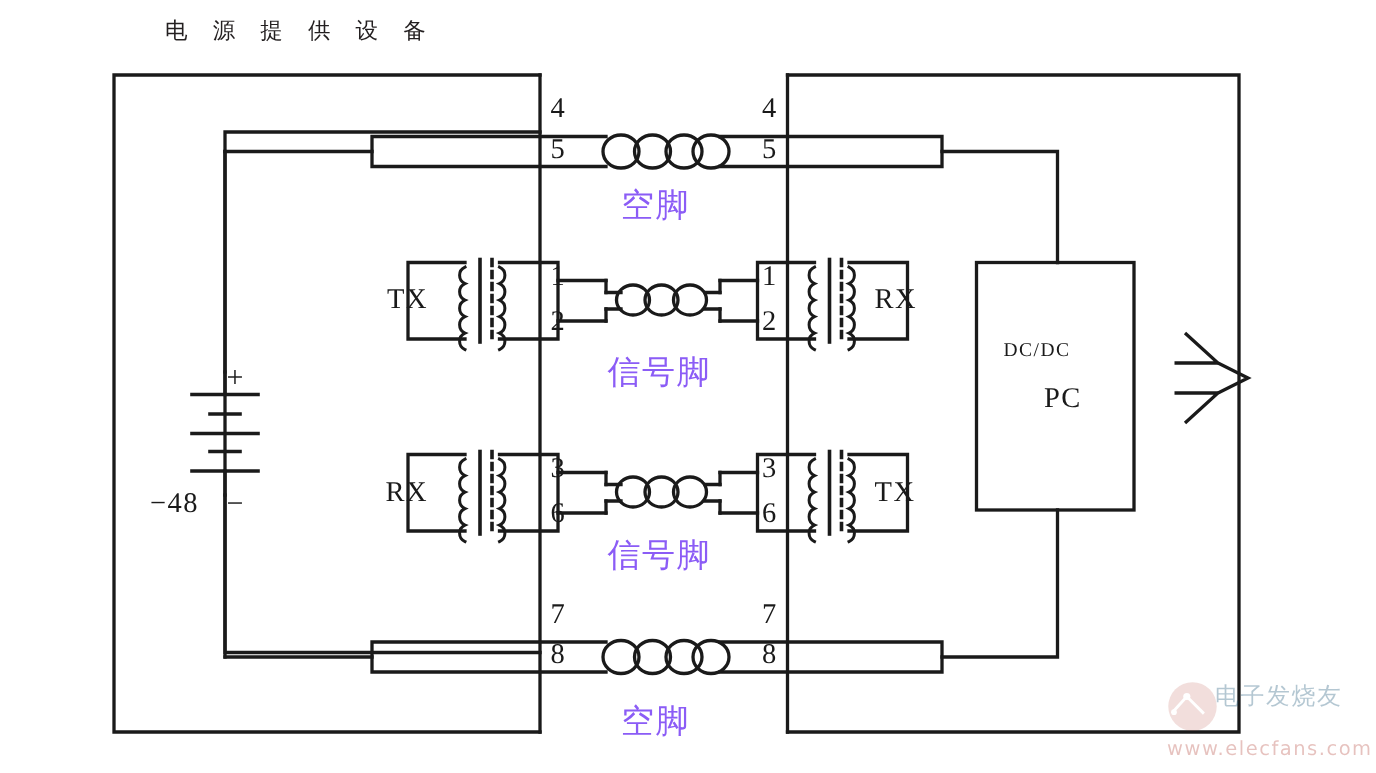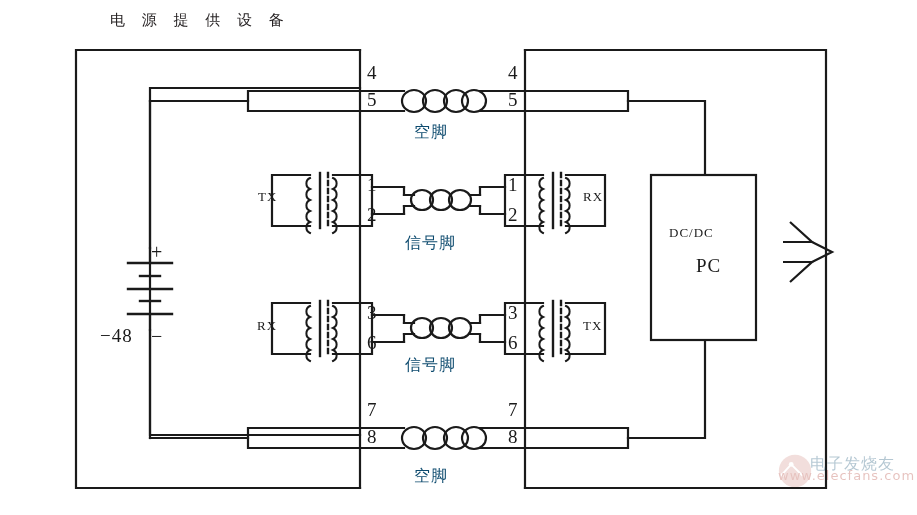--- a/index.html
+++ b/index.html
@@ -27,41 +27,41 @@
     color: #231f20;
     letter-spacing: 6px;
     white-space: nowrap;
   }
   #title-left { left: 110px; top: 11px; }
   #title-right { left: 572px; top: 11px; }
 
   .cn-label {
     position: absolute;
     font-family: Liberation Serif, serif;
-    font-size: 16px;
-    color: #0c4a6e;
+    font-size: 22px;
+    color: #8b5cf6;
     white-space: nowrap;
     letter-spacing: 1px;
   }
   #label-spare-top { left: 414px; top: 122px; }
   #label-signal-top { left: 405px; top: 233px; }
   #label-signal-bottom { left: 405px; top: 355px; }
   #label-spare-bottom { left: 414px; top: 466px; }
 
   .pin-num {
     position: absolute;
     font-family: "Liberation Serif", "DejaVu Serif", serif;
     font-size: 19px;
     color: #1a1a1a;
     white-space: nowrap;
   }
   .blk-label {
     position: absolute;
     font-family: "Liberation Serif", "DejaVu Serif", serif;
-    font-size: 13px;
+    font-size: 19px;
     color: #1a1a1a;
     letter-spacing: 1px;
     white-space: nowrap;
   }
   #label-tx-top { left: 258px; top: 189px; }
   #label-rx-top { left: 583px; top: 189px; }
   #label-rx-bottom { left: 257px; top: 318px; }
   #label-tx-bottom { left: 583px; top: 318px; }
 
   #label-dcdc { left: 669px; top: 225px; font-size: 13px; }
@@ -101,21 +101,21 @@
     top: 2px;
     font-family: "DejaVu Sans", "Liberation Sans", sans-serif;
     font-size: 16px;
     color: #0c4a6e;
     letter-spacing: 1px;
     white-space: nowrap;
   }
   #watermark .wm-url {
     position: absolute;
     left: 10px;
-    top: 16px;
+    top: 40px;
     font-family: "DejaVu Sans", "Liberation Sans", sans-serif;
     font-size: 13px;
     color: #b03a2e;
     letter-spacing: 1px;
     white-space: nowrap;
   }
   #watermark .wm-logo {
     position: absolute;
     left: 8px;
     top: 0px;

